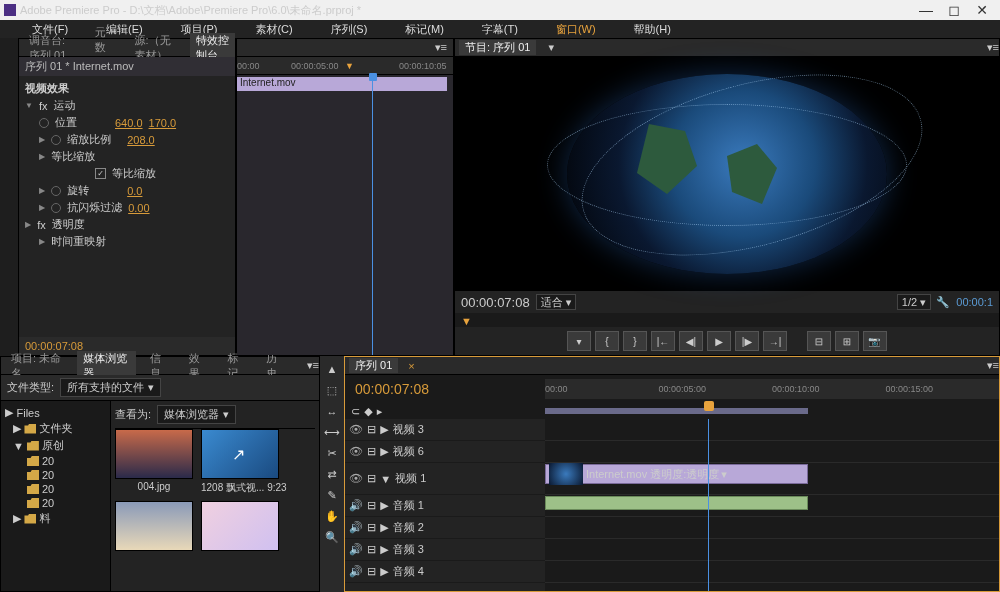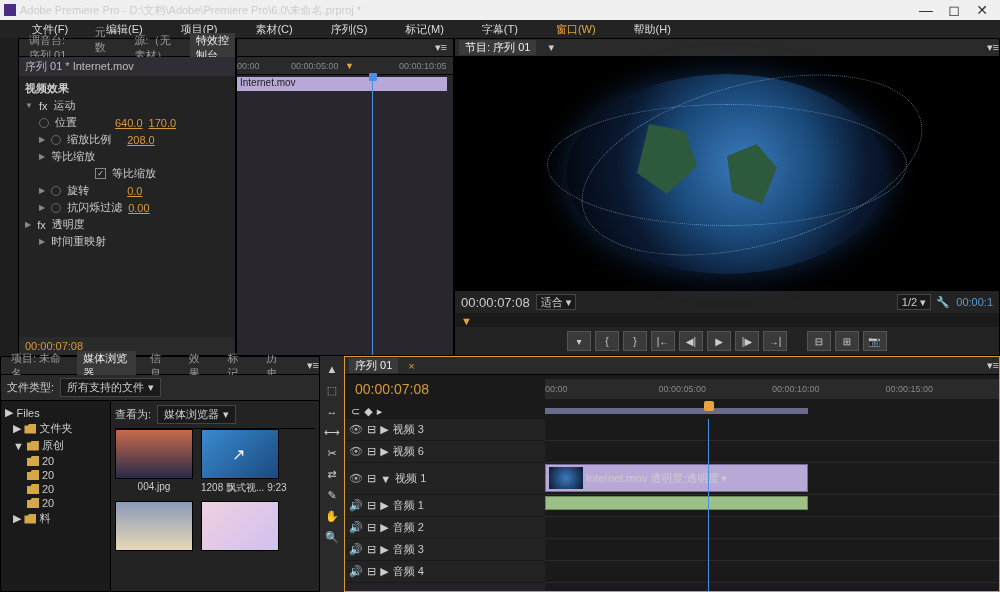--- a/index.html
+++ b/index.html
@@ -66,21 +66,21 @@
 .tl-ruler-marks{display:flex;height:100%;align-items:center;}
 .tl-ruler-marks span{flex:1;font-size:9px;color:#888;}
 .tl-tracks{display:flex;flex:1;}
 .track-heads{width:200px;background:#232323;}
 .track-head{height:22px;border-bottom:1px solid #1a1a1a;display:flex;align-items:center;gap:4px;padding:0 4px;}
 .eye{width:14px;color:#aaa;}
 .track-area{flex:1;background:#1a1a1a;position:relative;}
 .track{height:22px;border-bottom:1px solid #2a2a2a;position:relative;}
 .track.video1{height:32px;}
 .clip{position:absolute;top:1px;left:0;width:58%;height:14px;background:#b8a8d8;color:#222;font-size:9px;padding:0 3px;border:1px solid #7a6a9a;}
-.clip.thumb-clip{height:28px;display:flex;align-items:center;}
+.clip.thumb-clip{height:20px;display:flex;align-items:center;}
 .clip.thumb-clip .mini{width:34px;height:22px;background:radial-gradient(circle,#3a7abd,#0a1830);margin-right:3px;}
 .clip.audio{background:#9dc088;border-color:#6a8a5a;}
 .tl-playhead{position:absolute;top:0;bottom:0;left:36%;width:0;border-left:1px solid #4a90e2;}
 .tl-playhead:before{content:"";position:absolute;top:-18px;left:-5px;width:10px;height:10px;background:#e8a33d;border-radius:2px;}
 .workarea{position:absolute;top:-14px;left:0;width:58%;height:6px;background:#6a6a8a;}
 .toolbar{width:24px;background:#2a2a2a;display:flex;flex-direction:column;align-items:center;gap:3px;padding-top:4px;}
 .tool{width:18px;height:18px;color:#ccc;display:flex;align-items:center;justify-content:center;font-size:11px;}
 .filetype-bar{background:#2a2a2a;padding:3px 6px;display:flex;align-items:center;gap:6px;border-bottom:1px solid #000;}
 .sel-box{background:#1a1a1a;border:1px solid #444;padding:1px 6px;display:flex;align-items:center;gap:4px;}
 </style>

